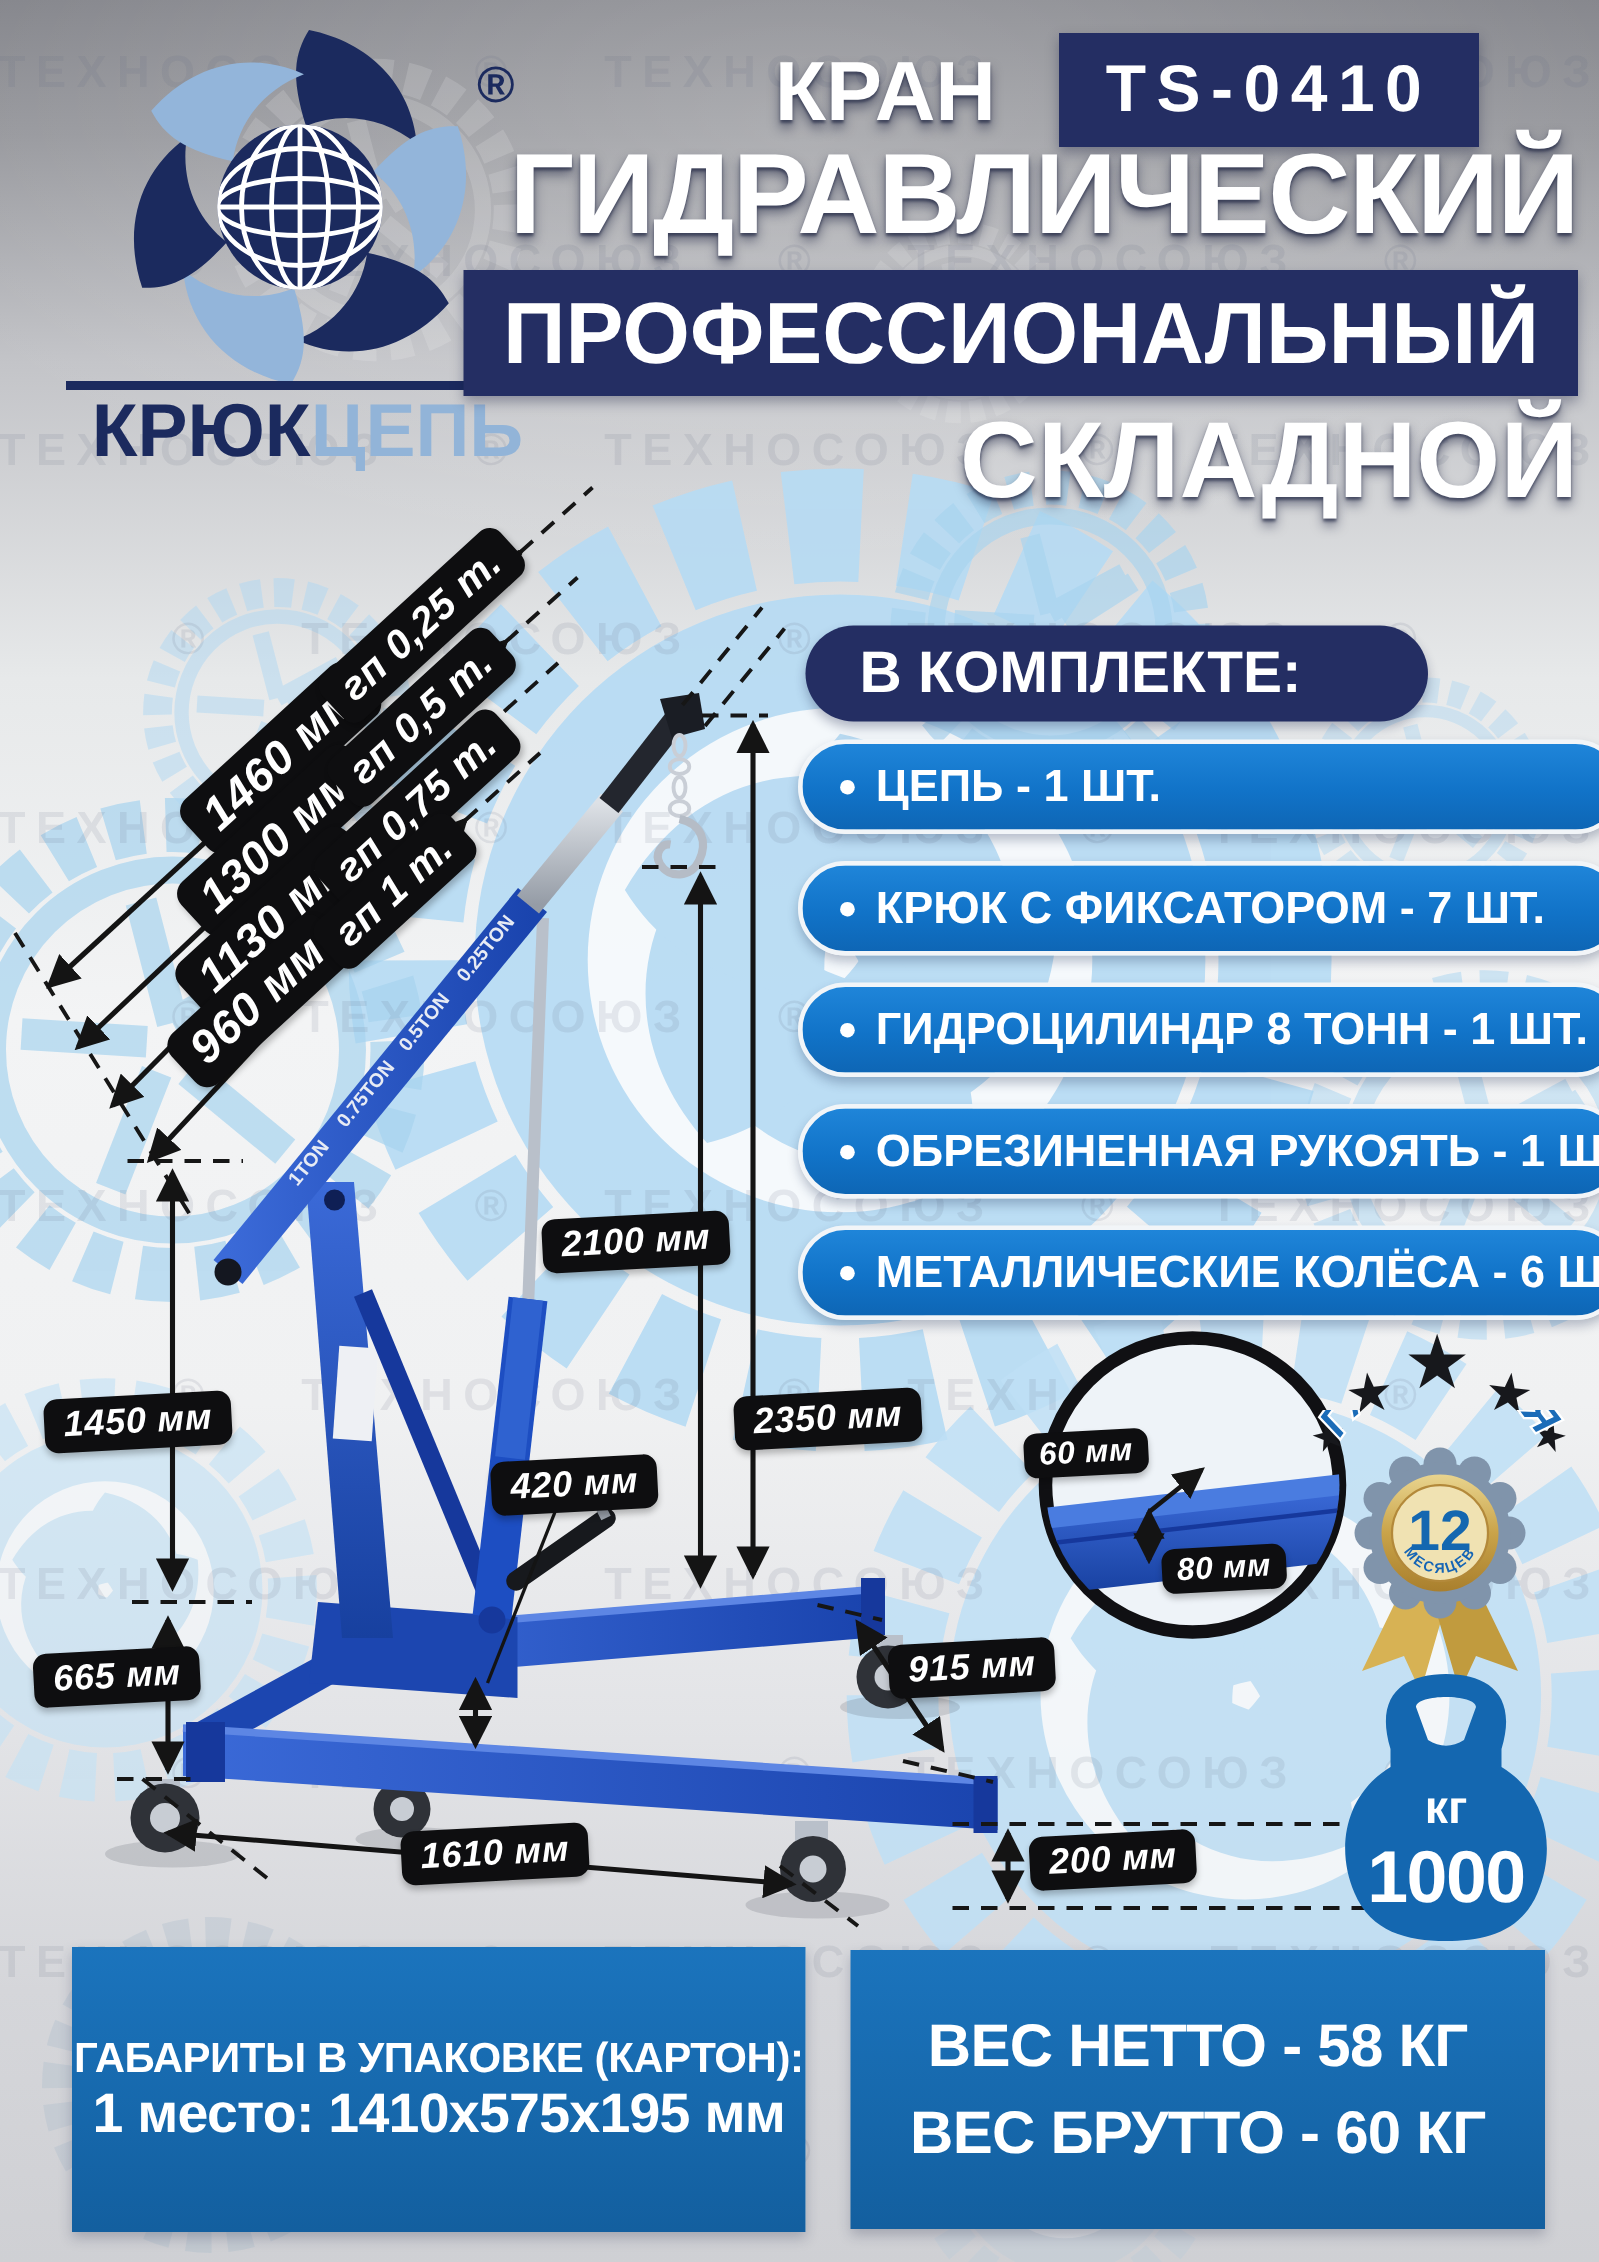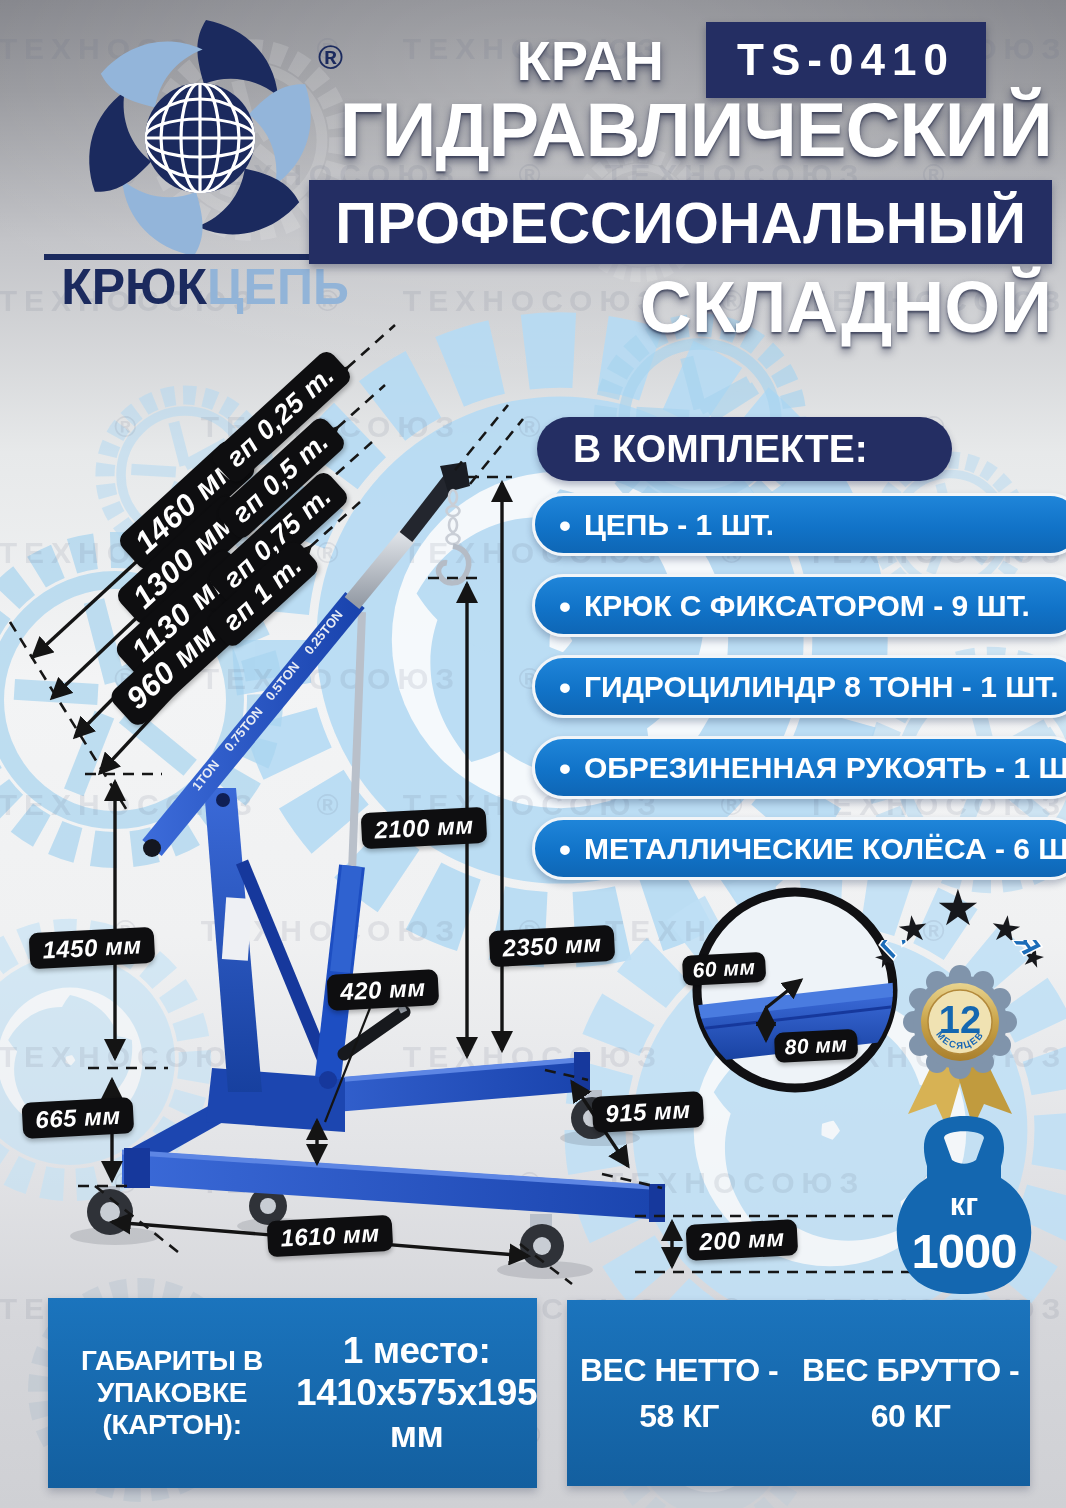--- a/index.html
+++ b/index.html
@@ -43,27 +43,27 @@
   .dl{position:absolute;z-index:9;transform:translate(-50%,-50%) rotate(-3deg);background:#0e0e10;color:#fff;
     font-weight:bold;font-style:italic;font-size:24px;line-height:1.25;padding:3px 13px;border-radius:9px;
     white-space:nowrap;letter-spacing:.5px;box-shadow:0 3px 4px rgba(0,0,0,.25);}
   .dl.sm{font-size:21px;padding:2px 10px;}
   .dl.diag{transform:translate(-50%,-50%) rotate(-42.5deg);font-size:31px;border-radius:11px;}
   .dl.diagc{transform:translate(-50%,-50%) rotate(-42.5deg);font-size:27px;border-radius:10px;}
   
   .star{position:absolute;z-index:8;transform:translate(-50%,-50%);color:#17181c;line-height:1;}
   
   .info-box{position:absolute;z-index:7;background:linear-gradient(180deg,#1b74bd,#135f9f);color:#fff;font-weight:bold;
-    display:flex;flex-direction:row;justify-content:center;align-items:center;text-align:center;
+    display:flex;flex-direction:column;justify-content:center;align-items:center;text-align:center;
     box-shadow:0 4px 8px rgba(30,40,70,.25);}
   .pkg-box{left:48px;top:1298px;width:489px;height:190px;}
   .pkg-l1{font-size:28px;letter-spacing:-.3px;}
   .pkg-l2{font-size:37px;letter-spacing:-.5px;}
   .wt-box{left:567px;top:1300px;width:463px;height:186px;}
-  .wt-l{font-size:32px;line-height:1.45;letter-spacing:-.5px;}
+  .wt-l{font-size:40px;line-height:1.45;letter-spacing:-.5px;}
   svg text{font-family:"Liberation Sans","DejaVu Sans",sans-serif;}
 </style>
 </head>
 <body>
 
 <div id="canvas">
 
   <svg class="abs" style="left:0;top:0;z-index:1;" width="1066" height="1508" viewBox="0 0 1066 1508">
     <defs>
       <g id="gearA" fill="none" stroke="currentColor">
@@ -320,21 +320,21 @@
   <div class="dl sm" style="left:724px;top:969px;">60 мм</div>
   <div class="dl sm" style="left:816px;top:1046px;">80 мм</div>
 
   <div class="abs inc-header">В КОМПЛЕКТЕ:</div>
   <div class="inc-item" style="top:493px;">
       <span class="inc-bullet">•</span>
       <span>ЦЕПЬ - 1 ШТ.</span>
     </div>
   <div class="inc-item" style="top:574px;">
       <span class="inc-bullet">•</span>
-      <span>КРЮК С ФИКСАТОРОМ - 9 ШТ.</span>
+      <span>КРЮК С ФИКСАТОРОМ - 7 ШТ.</span>
     </div>
   <div class="inc-item" style="top:655px;">
       <span class="inc-bullet">•</span>
       <span>ГИДРОЦИЛИНДР 8 ТОНН - 1 ШТ.</span>
     </div>
   <div class="inc-item" style="top:736px;">
       <span class="inc-bullet">•</span>
       <span>ОБРЕЗИНЕННАЯ РУКОЯТЬ - 1 ШТ.</span>
     </div>
   <div class="inc-item" style="top:817px;">

